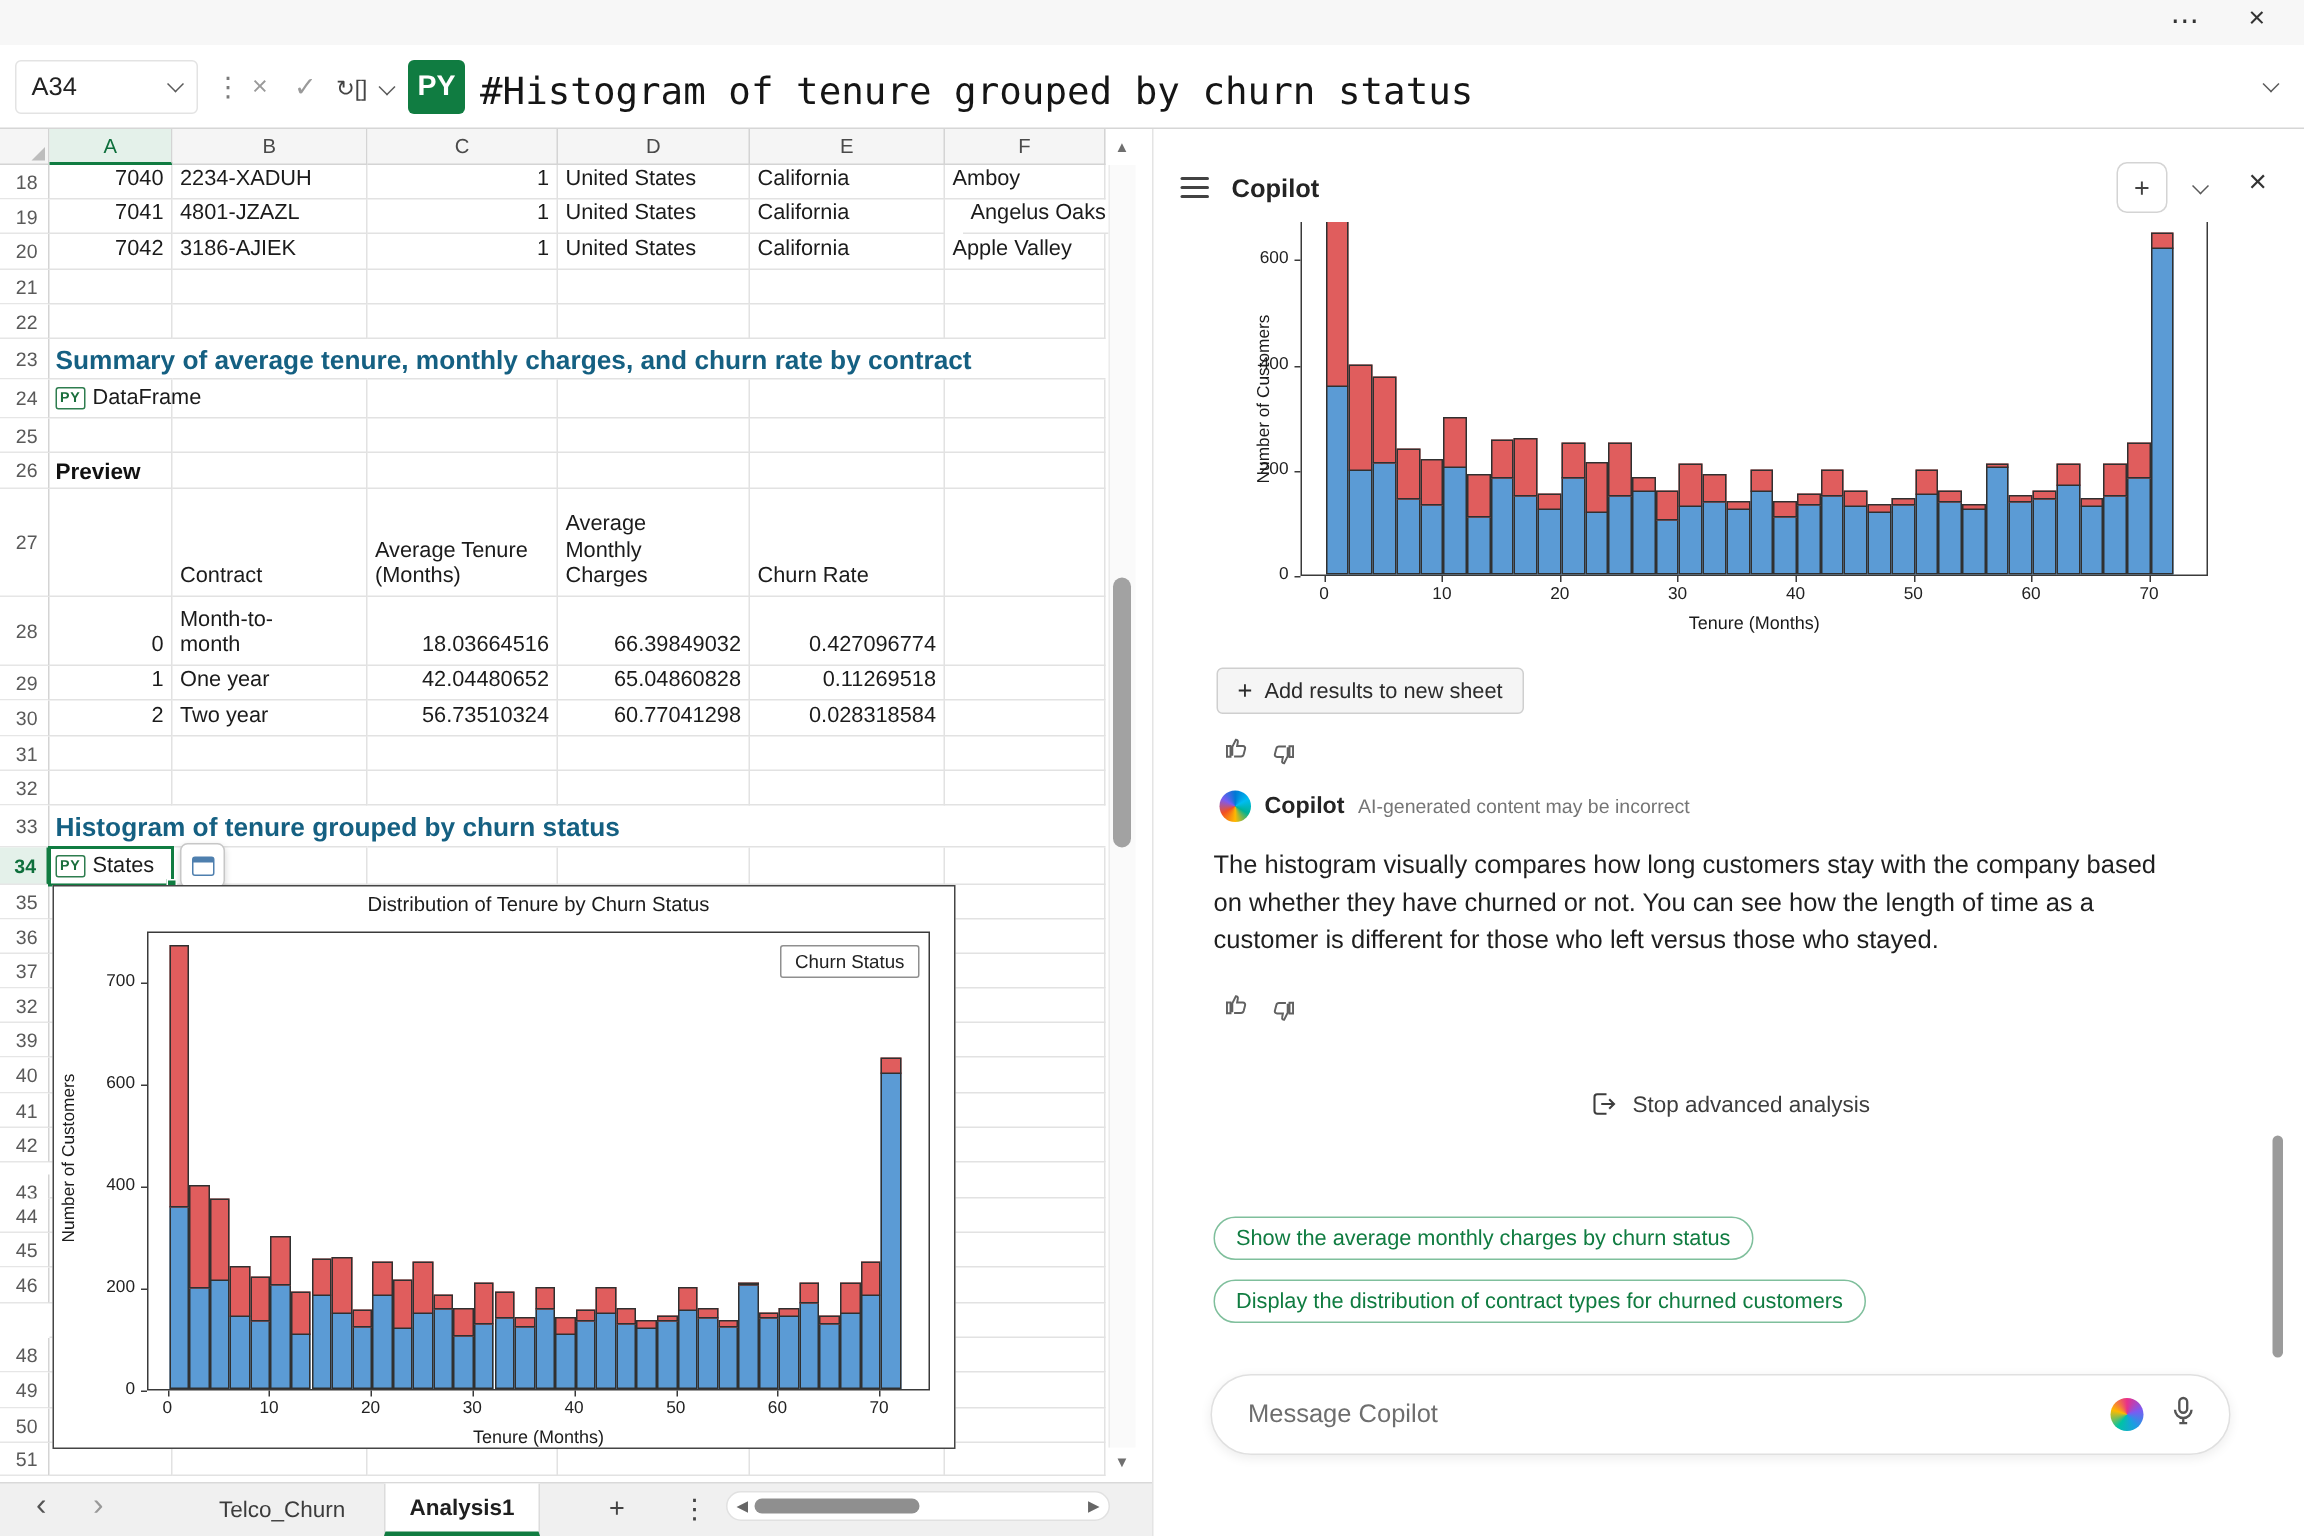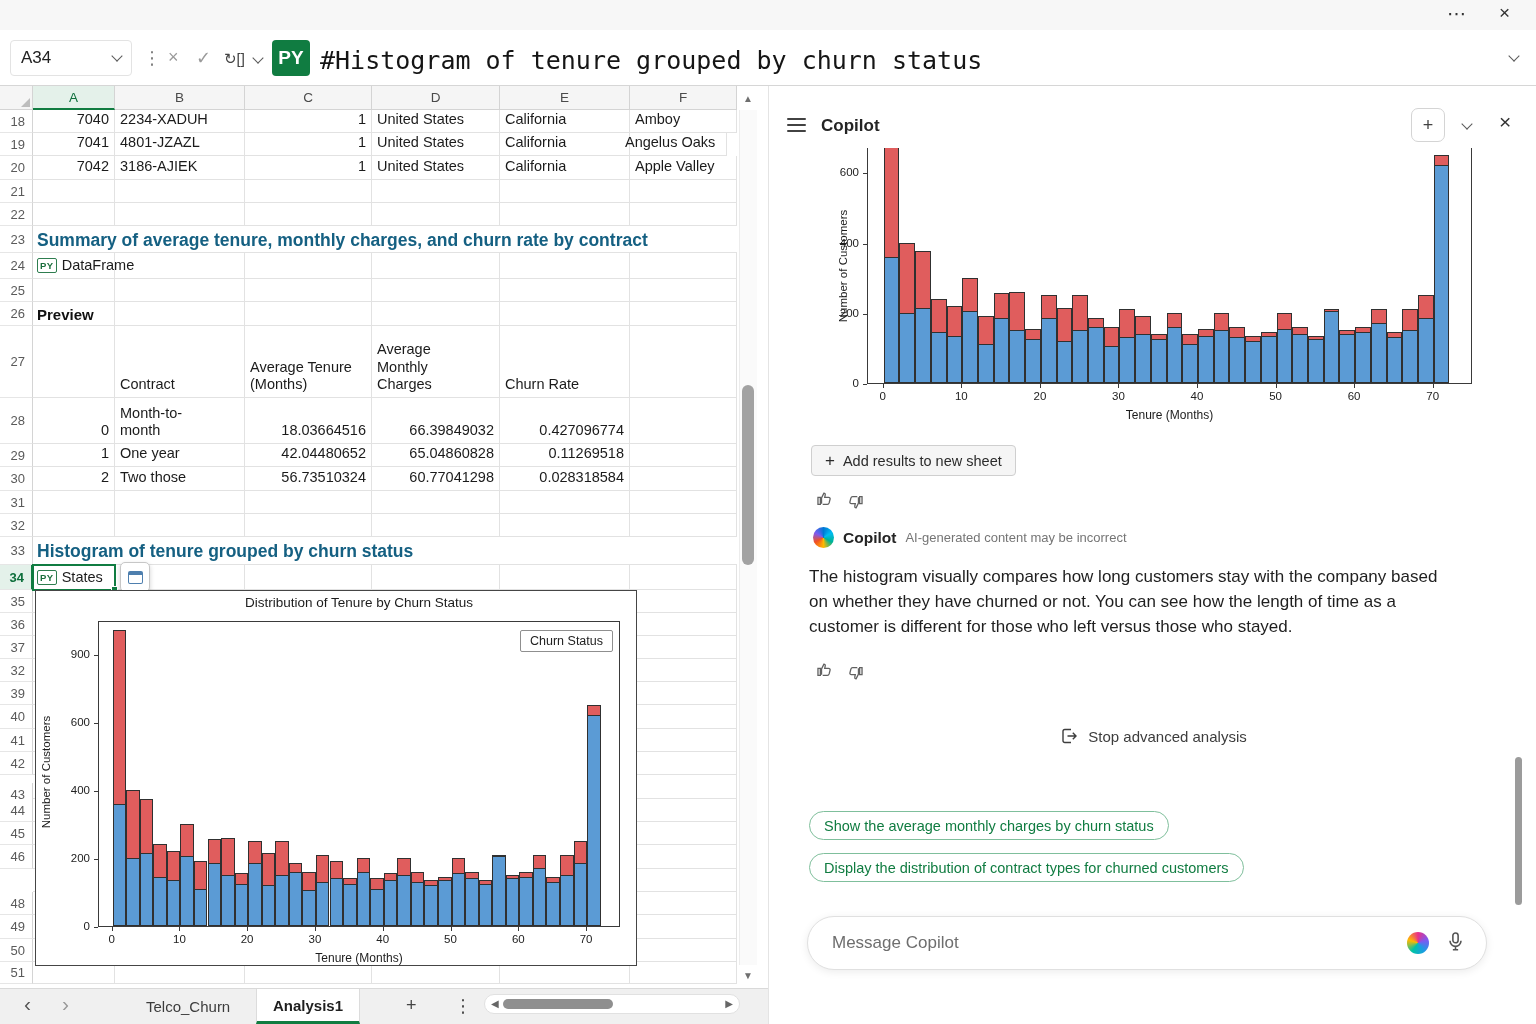--- a/index.html
+++ b/index.html
@@ -148,21 +148,21 @@
         <div class="cell r" style="left: 245px; top: 0px; width: 127px; height: 23px;">1</div>
         <div class="cell" style="left: 372px; top: 0px; width: 128px; height: 23px;">United States</div>
         <div class="cell" style="left: 500px; top: 0px; width: 130px; height: 23px;">California</div>
         <div class="cell" style="left: 630px; top: 0px; width: 107px; height: 23px;">Amboy</div>
         <div class="rowhead" style="top: 23px; height: 23px;">19</div>
         <div class="cell r" style="left: 33px; top: 23px; width: 82px; height: 23px;">7041</div>
         <div class="cell" style="left: 115px; top: 23px; width: 130px; height: 23px;">4801-JZAZL</div>
         <div class="cell r" style="left: 245px; top: 23px; width: 127px; height: 23px;">1</div>
         <div class="cell" style="left: 372px; top: 23px; width: 128px; height: 23px;">United States</div>
         <div class="cell" style="left: 500px; top: 23px; width: 130px; height: 23px;">California</div>
-        <div class="cell" style="left: 620px; top: 23px; width: 107px; height: 23px; text-align: right;">Angelus Oaks</div>
+        <div class="cell" style="left: 642px; top: 23px; width: 107px; height: 23px; text-align: right;">Angelus Oaks</div>
         <div class="rowhead" style="top: 46px; height: 24px;">20</div>
         <div class="cell r" style="left: 33px; top: 46px; width: 82px; height: 24px;">7042</div>
         <div class="cell" style="left: 115px; top: 46px; width: 130px; height: 24px;">3186-AJIEK</div>
         <div class="cell r" style="left: 245px; top: 46px; width: 127px; height: 24px;">1</div>
         <div class="cell" style="left: 372px; top: 46px; width: 128px; height: 24px;">United States</div>
         <div class="cell" style="left: 500px; top: 46px; width: 130px; height: 24px;">California</div>
         <div class="cell" style="left: 630px; top: 46px; width: 107px; height: 24px;">Apple Valley</div>
         <div class="rowhead" style="top: 70px; height: 23px;">21</div>
         <div class="cell" style="left: 33px; top: 70px; width: 82px; height: 23px;"></div>
         <div class="cell" style="left: 115px; top: 70px; width: 130px; height: 23px;"></div>
@@ -231,21 +231,21 @@
         <div class="cell" style="left: 630px; top: 288px; width: 107px; height: 46px;"></div>
         <div class="rowhead" style="top: 334px; height: 23px;">29</div>
         <div class="cell r" style="left: 33px; top: 334px; width: 82px; height: 23px;">1</div>
         <div class="cell" style="left: 115px; top: 334px; width: 130px; height: 23px;">One year</div>
         <div class="cell r" style="left: 245px; top: 334px; width: 127px; height: 23px;">42.04480652</div>
         <div class="cell r" style="left: 372px; top: 334px; width: 128px; height: 23px; text-align: center;">65.04860828</div>
         <div class="cell r" style="left: 500px; top: 334px; width: 130px; height: 23px;">0.11269518</div>
         <div class="cell" style="left: 630px; top: 334px; width: 107px; height: 23px;"></div>
         <div class="rowhead" style="top: 357px; height: 24px;">30</div>
         <div class="cell r" style="left: 33px; top: 357px; width: 82px; height: 24px;">2</div>
-        <div class="cell" style="left: 115px; top: 357px; width: 130px; height: 24px;">Two those</div>
+        <div class="cell" style="left: 115px; top: 357px; width: 130px; height: 24px;">Two year</div>
         <div class="cell r" style="left: 245px; top: 357px; width: 127px; height: 24px;">56.73510324</div>
         <div class="cell r" style="left: 372px; top: 357px; width: 128px; height: 24px;">60.77041298</div>
         <div class="cell r" style="left: 500px; top: 357px; width: 130px; height: 24px;">0.028318584</div>
         <div class="cell" style="left: 630px; top: 357px; width: 107px; height: 24px;"></div>
         <div class="rowhead" style="top: 381px; height: 23px;">31</div>
         <div class="cell" style="left: 33px; top: 381px; width: 82px; height: 23px;"></div>
         <div class="cell" style="left: 115px; top: 381px; width: 130px; height: 23px;"></div>
         <div class="cell" style="left: 245px; top: 381px; width: 127px; height: 23px;"></div>
         <div class="cell" style="left: 372px; top: 381px; width: 128px; height: 23px;"></div>
         <div class="cell" style="left: 500px; top: 381px; width: 130px; height: 23px;"></div>
@@ -479,21 +479,21 @@
             <div class="legend" style="right:6px;top:8px">Churn Status</div>
           </div>
           <div class="ctick" style="left:18px;top:329.0px;width:36px;text-align:right">0</div>
           <div class="tickmark" style="left:58px;top:336.0px;width:4px;height:1px"></div>
           <div class="ctick" style="left:18px;top:261.0px;width:36px;text-align:right">200</div>
           <div class="tickmark" style="left:58px;top:268.0px;width:4px;height:1px"></div>
           <div class="ctick" style="left:18px;top:193.0px;width:36px;text-align:right">400</div>
           <div class="tickmark" style="left:58px;top:200.0px;width:4px;height:1px"></div>
           <div class="ctick" style="left:18px;top:125.0px;width:36px;text-align:right">600</div>
           <div class="tickmark" style="left:58px;top:132.0px;width:4px;height:1px"></div>
-          <div class="ctick" style="left:18px;top:57.0px;width:36px;text-align:right">900</div>
+          <div class="ctick" style="left:18px;top:57.0px;width:36px;text-align:right">700</div>
           <div class="tickmark" style="left:58px;top:64.0px;width:4px;height:1px"></div>
           <div class="tickmark" style="left:75.6px;top:336px;width:1px;height:4px"></div>
           <div class="ctick" style="left:60.6px;top:342px;width:30px;text-align:center">0</div>
           <div class="tickmark" style="left:143.4px;top:336px;width:1px;height:4px"></div>
           <div class="ctick" style="left:128.4px;top:342px;width:30px;text-align:center">10</div>
           <div class="tickmark" style="left:211.1px;top:336px;width:1px;height:4px"></div>
           <div class="ctick" style="left:196.1px;top:342px;width:30px;text-align:center">20</div>
           <div class="tickmark" style="left:278.9px;top:336px;width:1px;height:4px"></div>
           <div class="ctick" style="left:263.9px;top:342px;width:30px;text-align:center">30</div>
           <div class="tickmark" style="left:346.7px;top:336px;width:1px;height:4px"></div>

